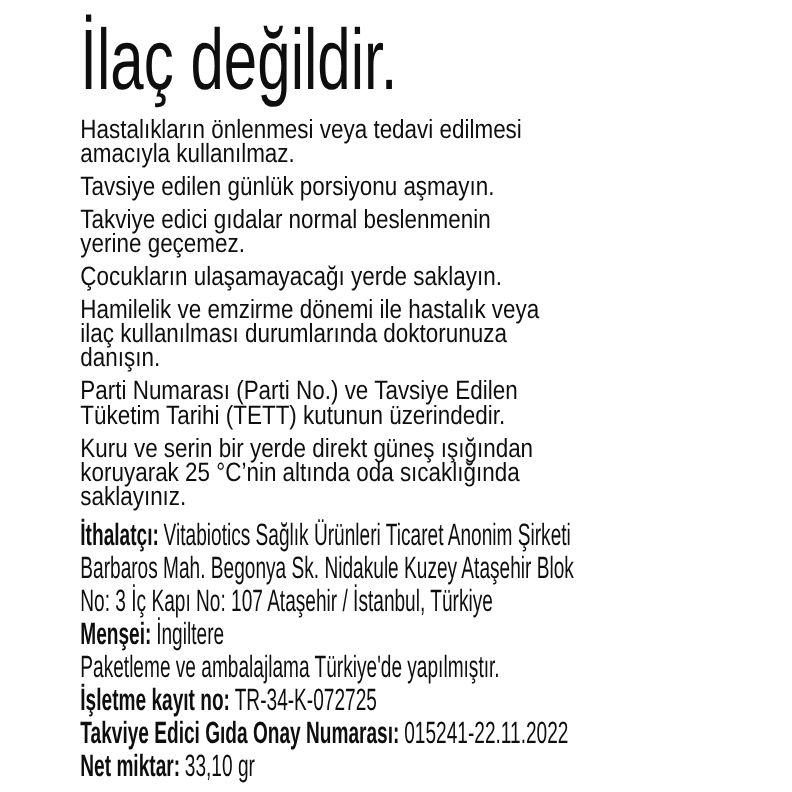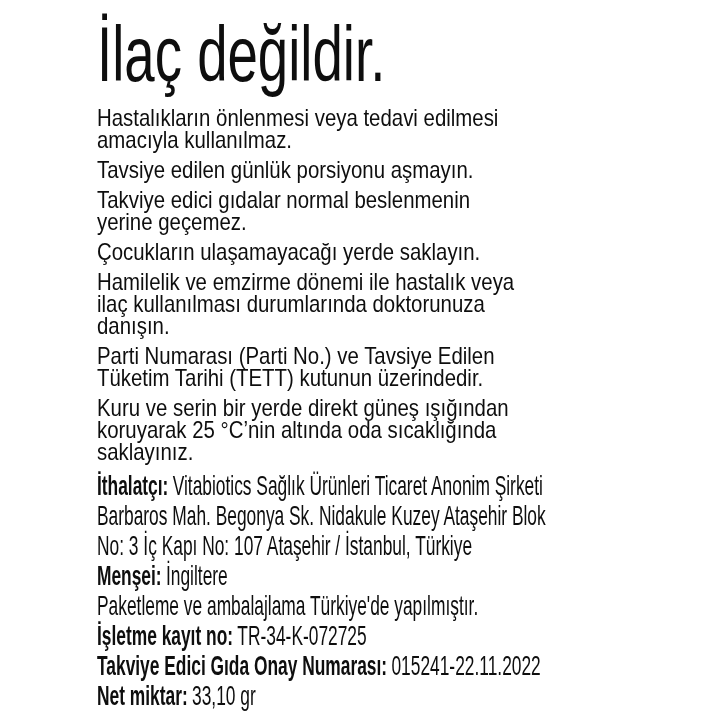--- a/index.html
+++ b/index.html
@@ -9,21 +9,21 @@
   body {
     width: 720px;
     height: 720px;
     background: #ffffff;
     overflow: hidden;
   }
   .sheet {
     box-sizing: border-box;
     width: 720px;
     height: 720px;
-    padding: 14px 0 0 97px;
+    padding: 14px 0 0 73px;
     color: #0e0e0e;
     font-family: "Liberation Sans", sans-serif;
   }
   
   .title {
     font-size: 78px;
     line-height: 80px;
     font-weight: 400;
     margin: 0 0 13px 0;
     white-space: nowrap;

